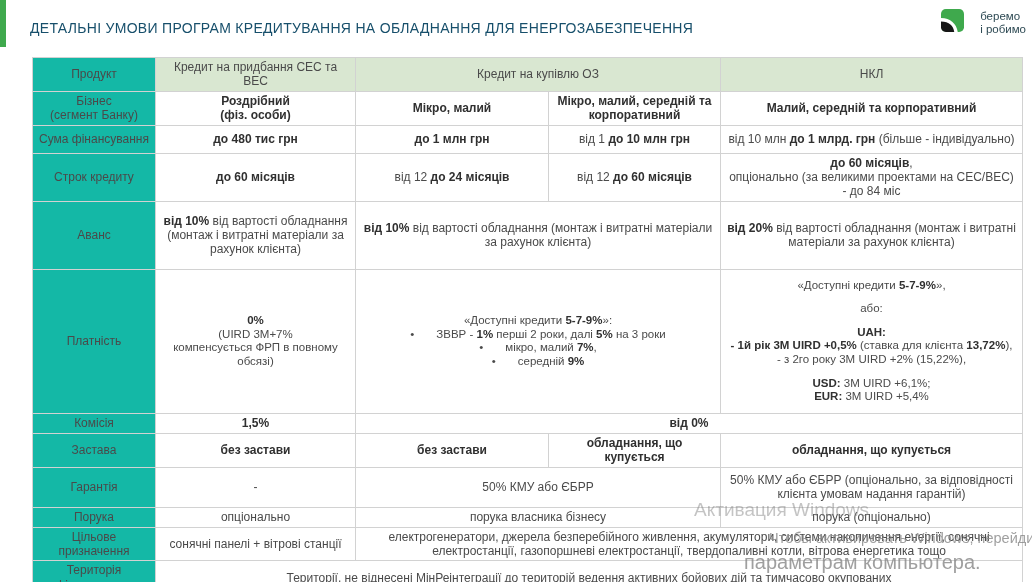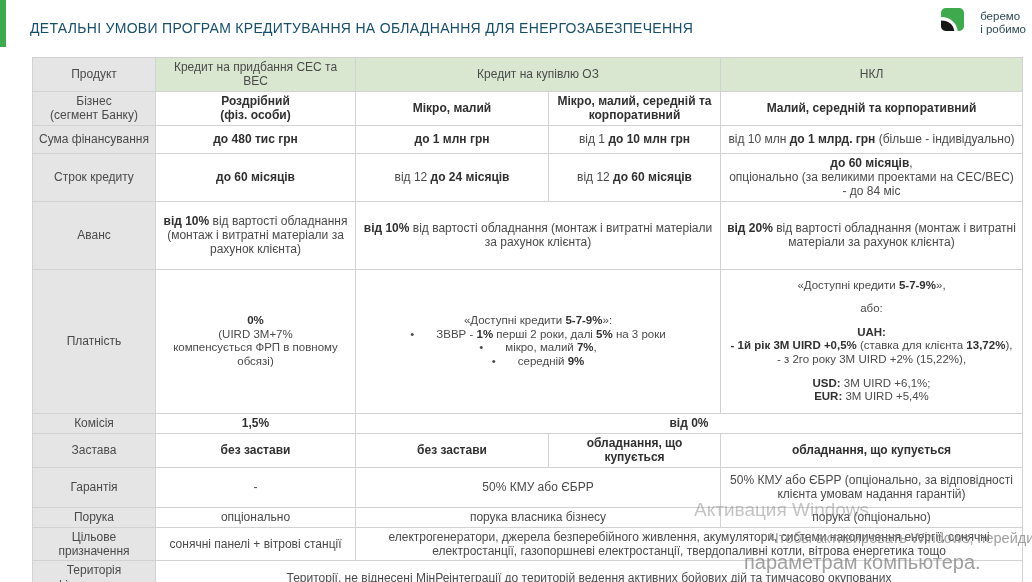--- a/index.html
+++ b/index.html
@@ -1,27 +1,27 @@
 <!DOCTYPE html>
 <html><head>
 <meta charset="utf-8">
 <style>
   * { box-sizing: border-box; margin: 0; padding: 0; }
   html, body { width: 1032px; height: 582px; background: #ffffff; overflow: hidden; position: relative;
     font-family: "Liberation Sans", sans-serif; }
   .accent-bar { position: absolute; left: 0; top: 0; width: 6px; height: 47px; background: #3fa94d; }
   .page-title { position: absolute; left: 30px; top: 20px; font-size: 14px; font-weight: normal;
     color: #174f6b; letter-spacing: 0.3px; white-space: nowrap; }
-  .logo { position: absolute; right: 6px; top: 7px; display: flex; align-items: center; gap: 16px; }
+  .logo { position: absolute; right: 6px; top: 7px; display: flex; align-items: flex-end; gap: 16px; }
   .logo-text { font-size: 11.5px; line-height: 1.15; color: #2e4a54; font-weight: 500; padding-top: 3px; }
   table.cond { position: absolute; left: 32px; top: 57px; width: 990px; border-collapse: collapse;
     table-layout: fixed; }
   td { border: 1px solid #d2d2d2; text-align: center; vertical-align: middle; padding: 2px 6px;
     font-size: 12px; color: #4a4a4a; }
-  td.label { background: #e5e5e5; }
+  td.label { background: #14b8a6; }
   td.green { background: #d9e7d1; }
   td b { color: #303030; font-weight: bold; }
   .ln { line-height: 1.2; min-height: 10px; }
   .pricing-cell .ln { font-size: 11.5px; line-height: 1.18; }
   .bullet::before { content: "•"; margin-right: 22px; }
   .watermark { position: absolute; z-index: 5; pointer-events: none; white-space: nowrap; }
   .wm1 { left: 694px; top: 499px; font-size: 19px; color: rgba(125,125,125,0.45); }
   .wm2 { left: 737px; top: 530px; font-size: 14.5px; color: rgba(135,135,135,0.8); padding-left: 32px; }
   .wm3 { left: 744px; top: 551px; font-size: 20px; color: rgba(135,135,135,0.8); }
 </style>

